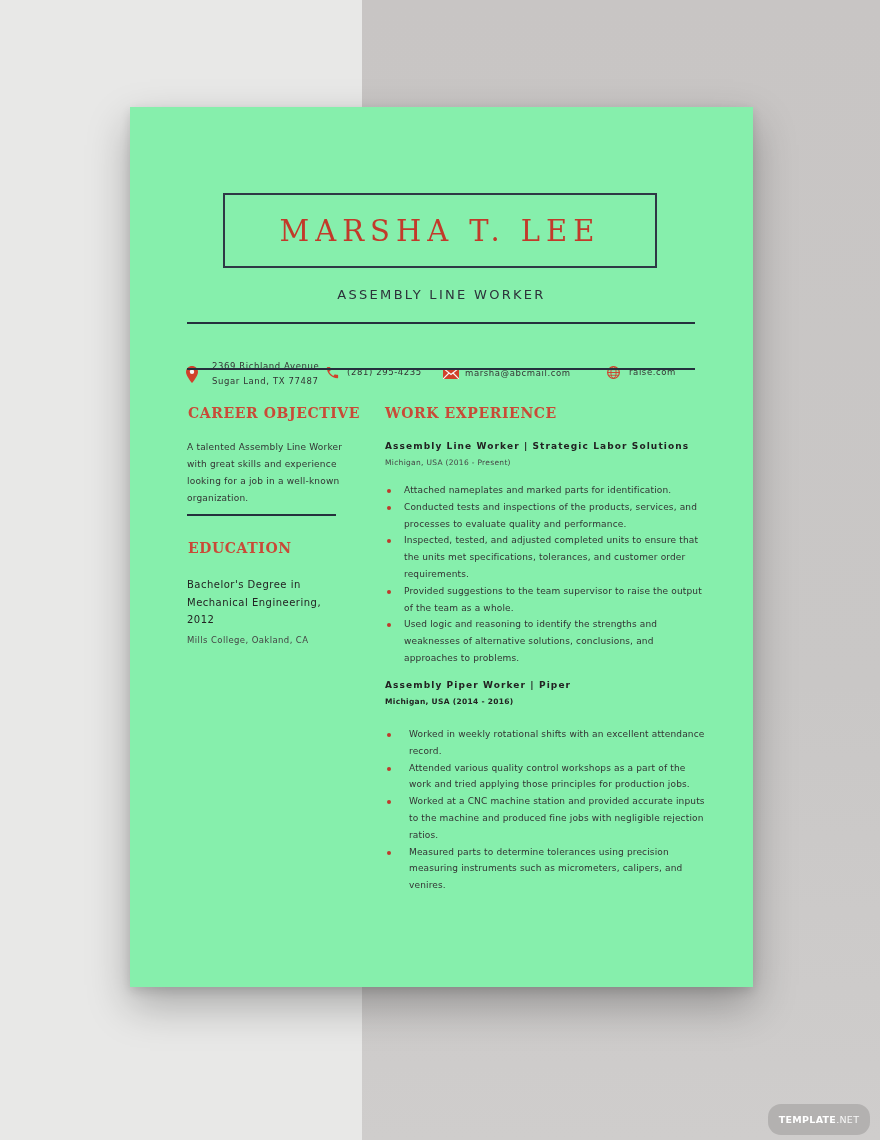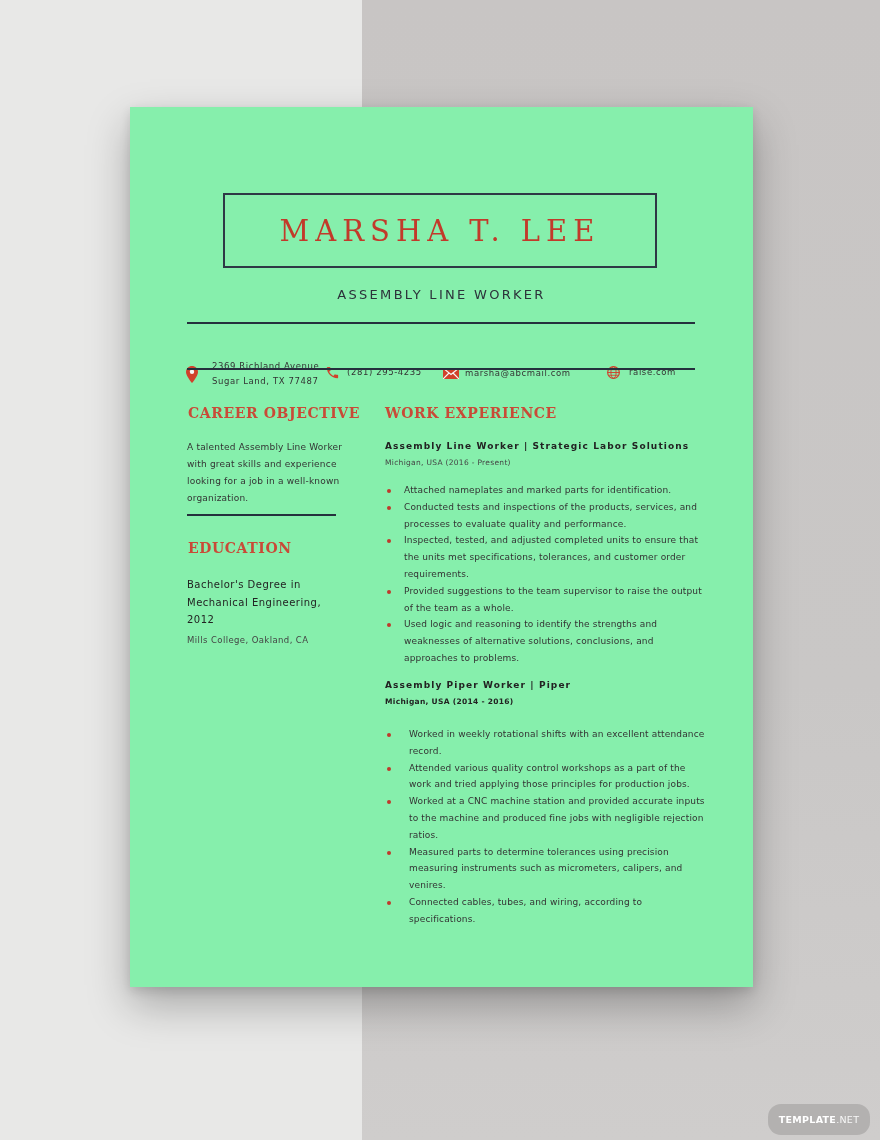--- a/index.html
+++ b/index.html
@@ -168,21 +168,20 @@
   </div>
 
   <div class="right-col job2" style="top:573px;">
     <div class="job-h">Assembly Piper Worker | Piper</div>
     <div class="job-loc">Michigan, USA (2014 - 2016)</div>
     <ul class="bullets" style="margin-top:20px;">
       <li>Worked in weekly rotational shifts with an excellent attendance record.</li>
       <li>Attended various quality control workshops as a part of the work and tried applying those principles for production jobs.</li>
       <li>Worked at a CNC machine station and provided accurate inputs to the machine and produced fine jobs with negligible rejection ratios.</li>
       <li>Measured parts to determine tolerances using precision measuring instruments such as micrometers, calipers, and venires.</li>
-      <li>Connected cables, tubes, and wiring, according to specifications.</li>
     </ul>
   </div>
 </div>
 
 <div class="watermark">
   <b>TEMPLATE</b>
     <span class="net">.NET</span>
 </div>
 
 </body></html>

